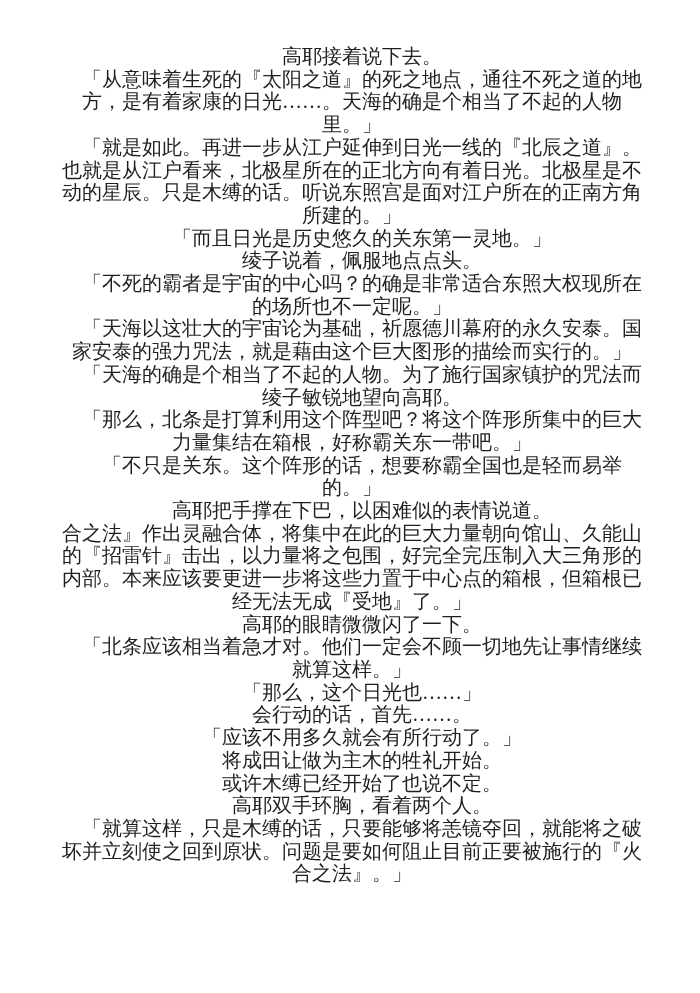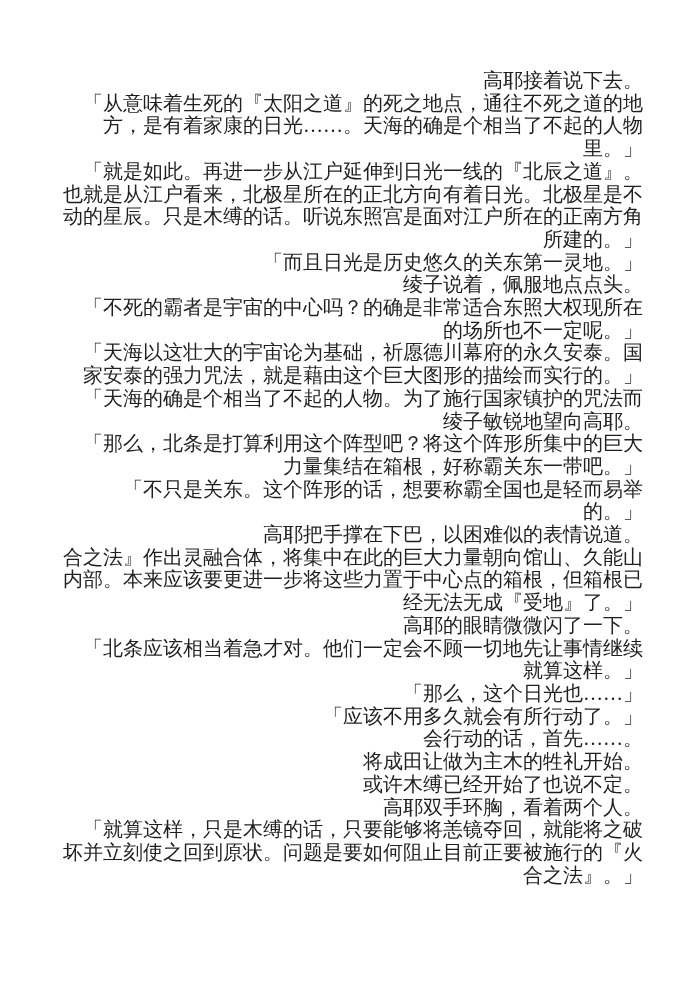--- a/index.html
+++ b/index.html
@@ -20,22 +20,21 @@
   }
   .text-block {
     position: absolute;
     top: 45px;
     left: 61px;
     width: 582px;
     font-family: "Liberation Serif", "DejaVu Serif", serif;
     font-size: 20px;
     line-height: 22.7px;
     color: #1f1f1f;
-    text-align: right;
-    margin-top: 24px;
+    text-align: center;
   }
   p.para {
     margin: 0;
     padding: 0;
   }
   .line {
     display: block;
     white-space: nowrap;
   }
   .line.first {
@@ -87,38 +86,39 @@
       </p>
       <p class="para">
         <span class="line first">「不只是关东。这个阵形的话，想要称霸全国也是轻而易举</span>
         <span class="line">的。」</span>
       </p>
       <p class="para">
         <span class="line first">高耶把手撑在下巴，以困难似的表情说道。</span>
       </p>
       <p class="para">
         <span class="line">合之法』作出灵融合体，将集中在此的巨大力量朝向馆山、久能山</span>
+        <span class="line">的『招雷针』击出，以力量将之包围，好完全完压制入大三角形的</span>
         <span class="line">内部。本来应该要更进一步将这些力置于中心点的箱根，但箱根已</span>
         <span class="line">经无法无成『受地』了。」</span>
       </p>
       <p class="para">
         <span class="line first">高耶的眼睛微微闪了一下。</span>
       </p>
       <p class="para">
         <span class="line first">「北条应该相当着急才对。他们一定会不顾一切地先让事情继续</span>
         <span class="line">就算这样。」</span>
       </p>
       <p class="para">
         <span class="line first">「那么，这个日光也……」</span>
       </p>
       <p class="para">
-        <span class="line first">「应该不用多久就会有所行动了。」</span>
+        <span class="line first">会行动的话，首先……。</span>
       </p>
       <p class="para">
-        <span class="line first">会行动的话，首先……。</span>
+        <span class="line first">「应该不用多久就会有所行动了。」</span>
       </p>
       <p class="para">
         <span class="line first">将成田让做为主木的牲礼开始。</span>
       </p>
       <p class="para">
         <span class="line first">或许木缚已经开始了也说不定。</span>
       </p>
       <p class="para">
         <span class="line first">高耶双手环胸，看着两个人。</span>
       </p>

